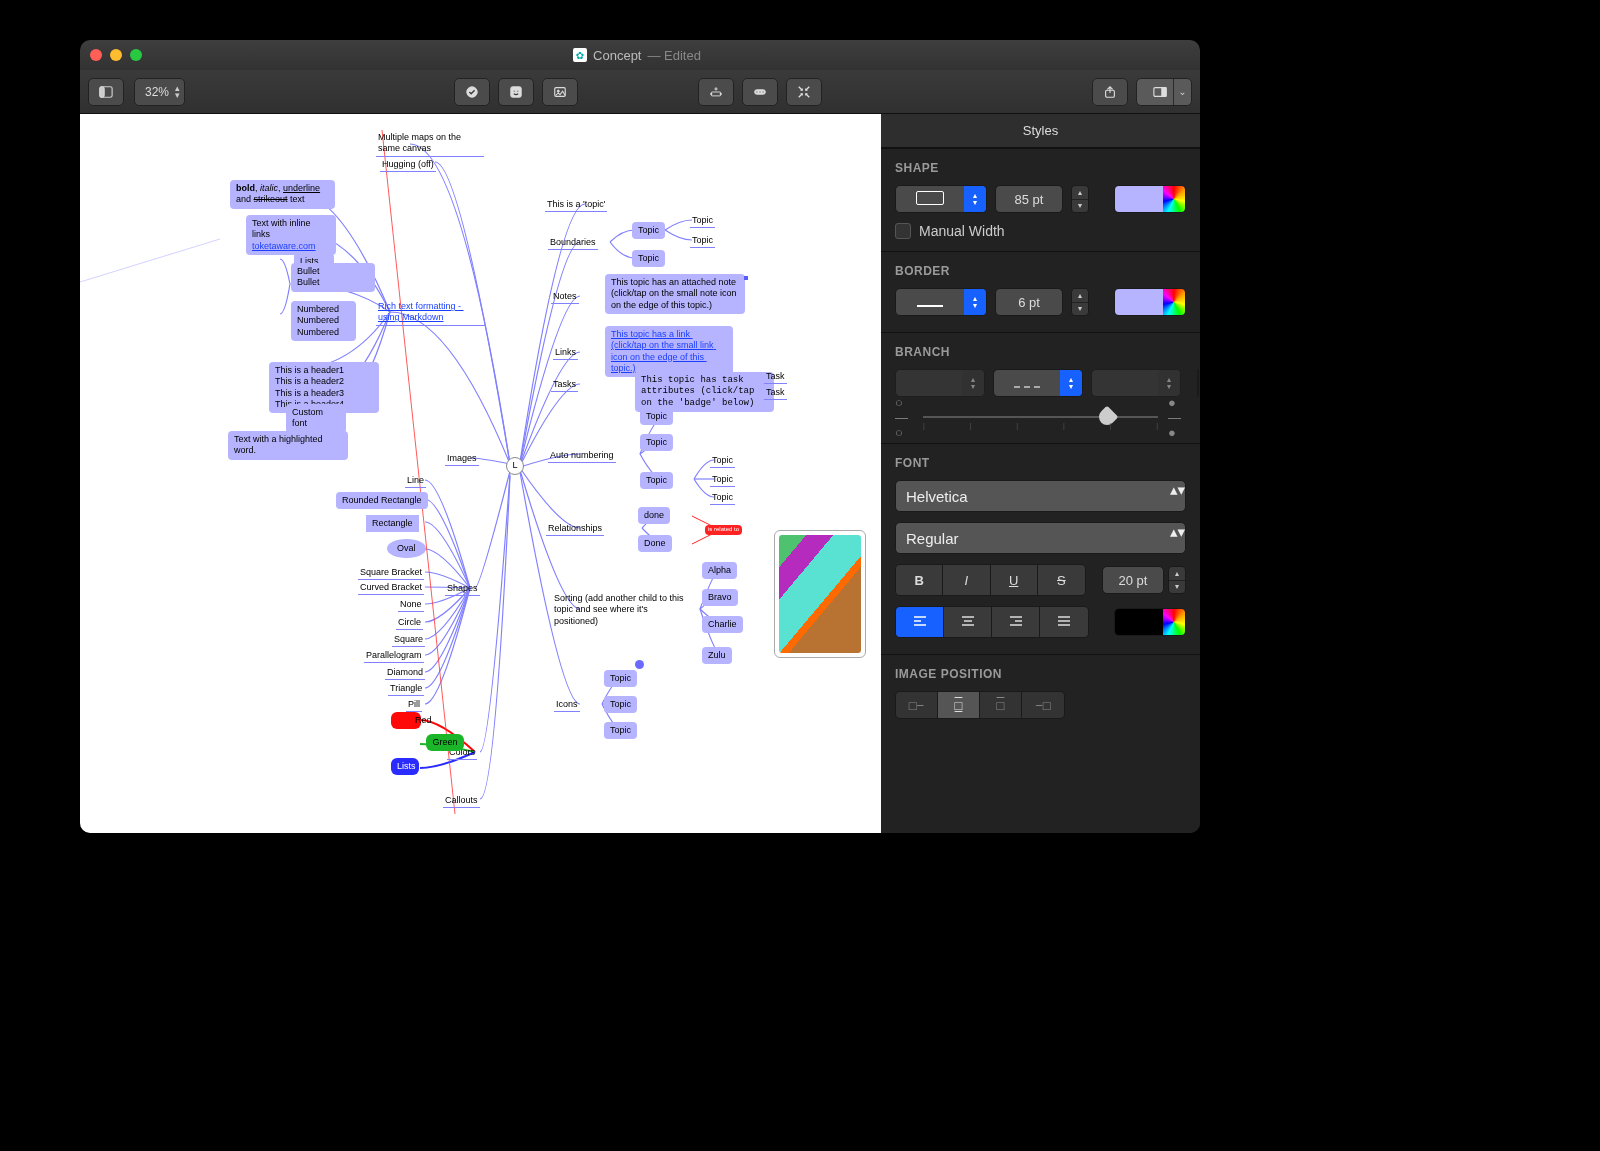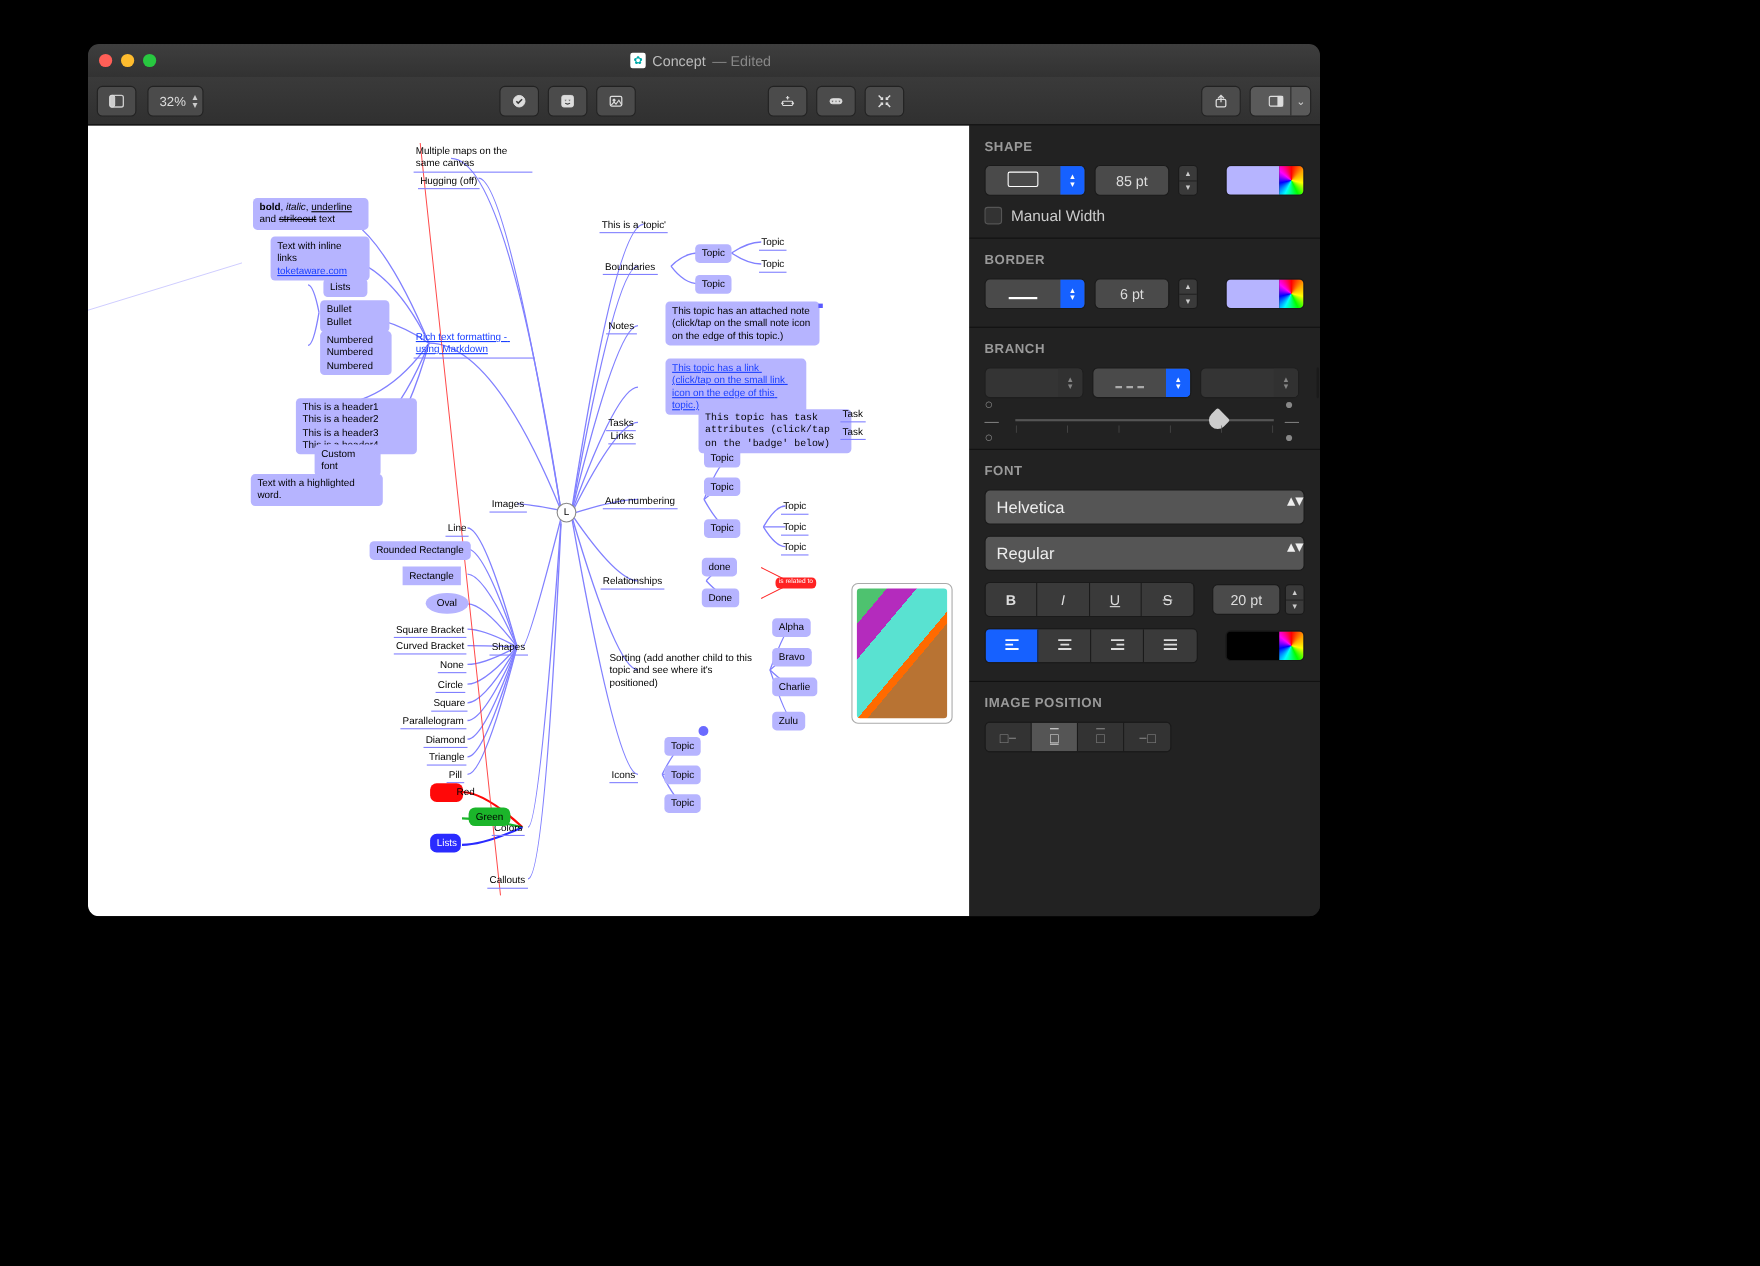--- a/index.html
+++ b/index.html
@@ -426,21 +426,21 @@
 
       <div class="node" style="left:426px;top:343px;width:18px;height:18px;border-radius:50%;background:#fff;border:1px solid #888;display:flex;align-items:center;justify-content:center;font-size:9px;"><span>L</span></div>
 
       <div class="node label" style="left:296px;top:17px;width:108px;">Multiple maps on the same canvas</div>
       <div class="node label" style="left:300px;top:44px;">Hugging (off)</div>
 
       <div class="node" style="left:150px;top:66px;width:105px;"><b>bold</b>, <i>italic</i>, <u>underline</u> and <s>strikeout</s> text</div>
       <div class="node" style="left:166px;top:101px;width:90px;"><span>Text with inline links</span><br><span class="link">toketaware.com</span></div>
 
       <div class="node" style="left:214px;top:139px;width:40px;">Lists</div>
-      <div class="node" style="left:211px;top:159px;width:63px;">Bullet
+      <div class="node" style="left:211px;top:149px;width:84px;">Bullet
 Bullet</div>
       <div class="node" style="left:211px;top:187px;width:65px;">Numbered
 Numbered
 Numbered</div>
       <div class="node" style="left:189px;top:248px;width:110px;">This is a header1
 This is a header2
 This is a header3
 This is a header4</div>
       <div class="node" style="left:206px;top:290px;width:60px;">Custom font</div>
       <div class="node" style="left:148px;top:317px;width:120px;">Text with a highlighted word.</div>
@@ -473,21 +473,21 @@
       <div class="node label" style="left:465px;top:84px;">This is a 'topic'</div>
       <div class="node label" style="left:468px;top:122px;">Boundaries</div>
       <div class="node" style="left:552px;top:108px;">Topic</div>
       <div class="node" style="left:552px;top:136px;">Topic</div>
       <div class="node label" style="left:610px;top:100px;">Topic</div>
       <div class="node label" style="left:610px;top:120px;">Topic</div>
 
       <div class="node label" style="left:471px;top:176px;">Notes</div>
       <div class="node" style="left:525px;top:160px;width:140px;">This topic has an attached note (click/tap on the small note icon on the edge of this topic.)</div>
 
-      <div class="node label" style="left:473px;top:232px;margin-top:44px;">Links</div>
+      <div class="node label" style="left:473px;top:232px;">Links</div>
       <div class="node" style="left:525px;top:212px;width:128px;"><span class="link">This topic has a link (click/tap on the small link icon on the edge of this topic.)</span></div>
 
       <div class="node label" style="left:471px;top:264px;">Tasks</div>
       <div class="node" style="left:555px;top:258px;width:139px;font-family:Liberation Mono, monospace;">This topic has task attributes (click/tap on the 'badge' below)</div>
       <div class="node label" style="left:684px;top:256px;">Task</div>
       <div class="node label" style="left:684px;top:272px;">Task</div>
 
       <div class="node label" style="left:468px;top:335px;">Auto numbering</div>
       <div class="node" style="left:560px;top:294px;">Topic</div>
       <div class="node" style="left:560px;top:320px;">Topic</div>
@@ -514,20 +514,23 @@
       <div class="node" style="left:524px;top:608px;">Topic</div>
 
       <div class="floating-image" style="left:694px;top:416px;">
         <div class="pic"></div>
       </div>
 
       <div style="position:absolute;left:664px;top:162px;width:4px;height:4px;background:#5a5aff;"></div>
     </div>
 
     <div class="inspector">
+      <div class="inspector-tabs">
+        <span>Styles</span>
+      </div>
 
       <div class="section">
         <h4>SHAPE</h4>
         <div class="row">
           <div class="field select" style="width:92px;">
             <span class="val"><span class="shape-icon"></span></span>
             <span class="blue-caret">
                 <span>▴</span>
                 <span>▾</span>
               </span>

